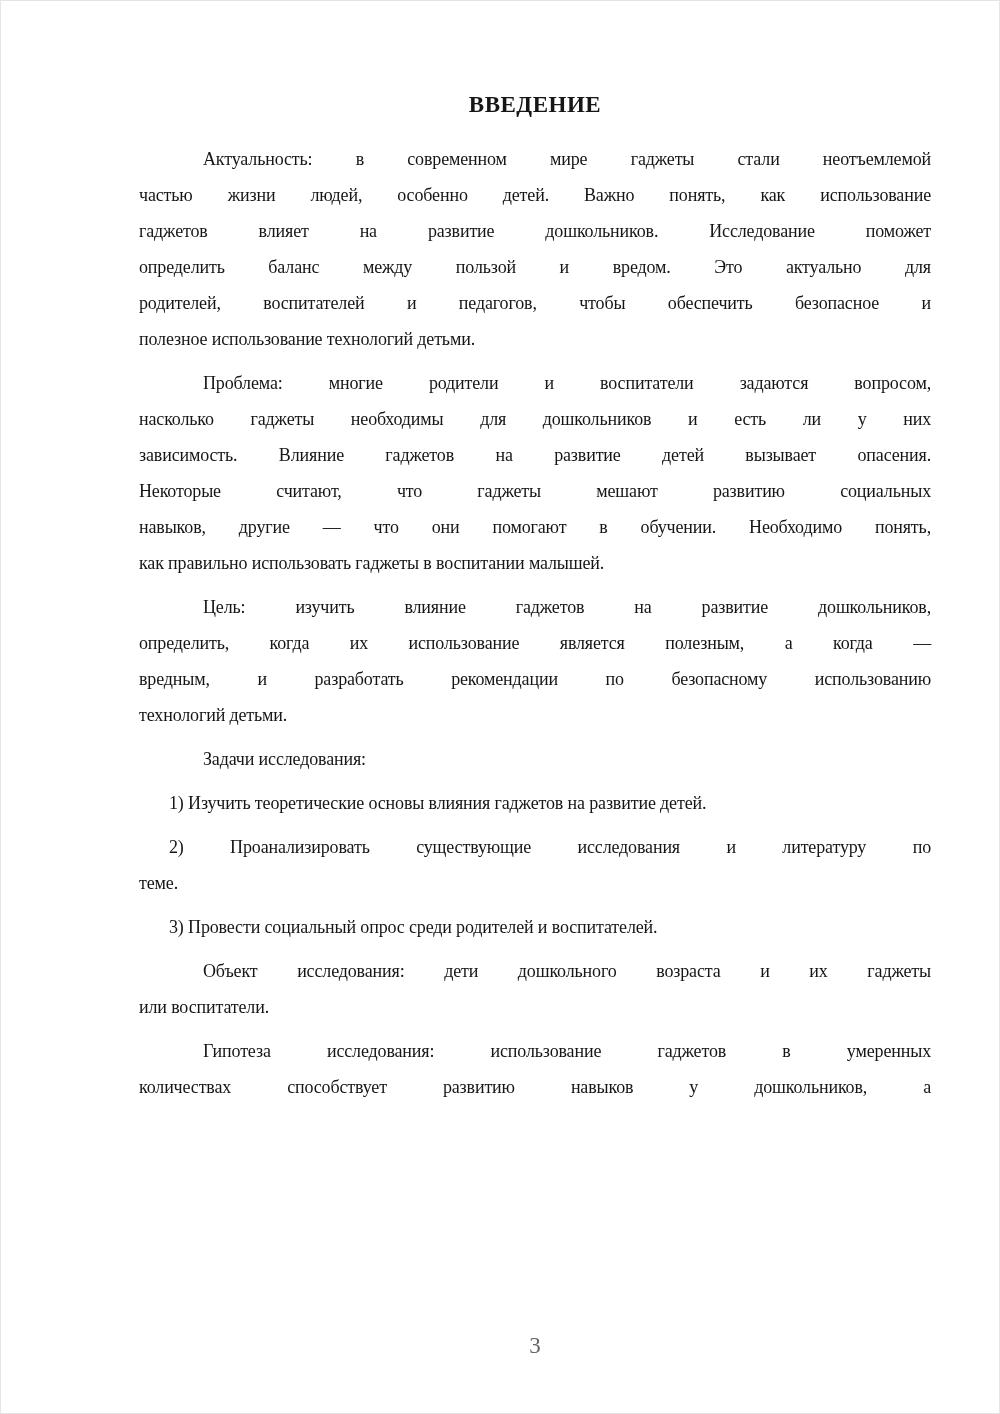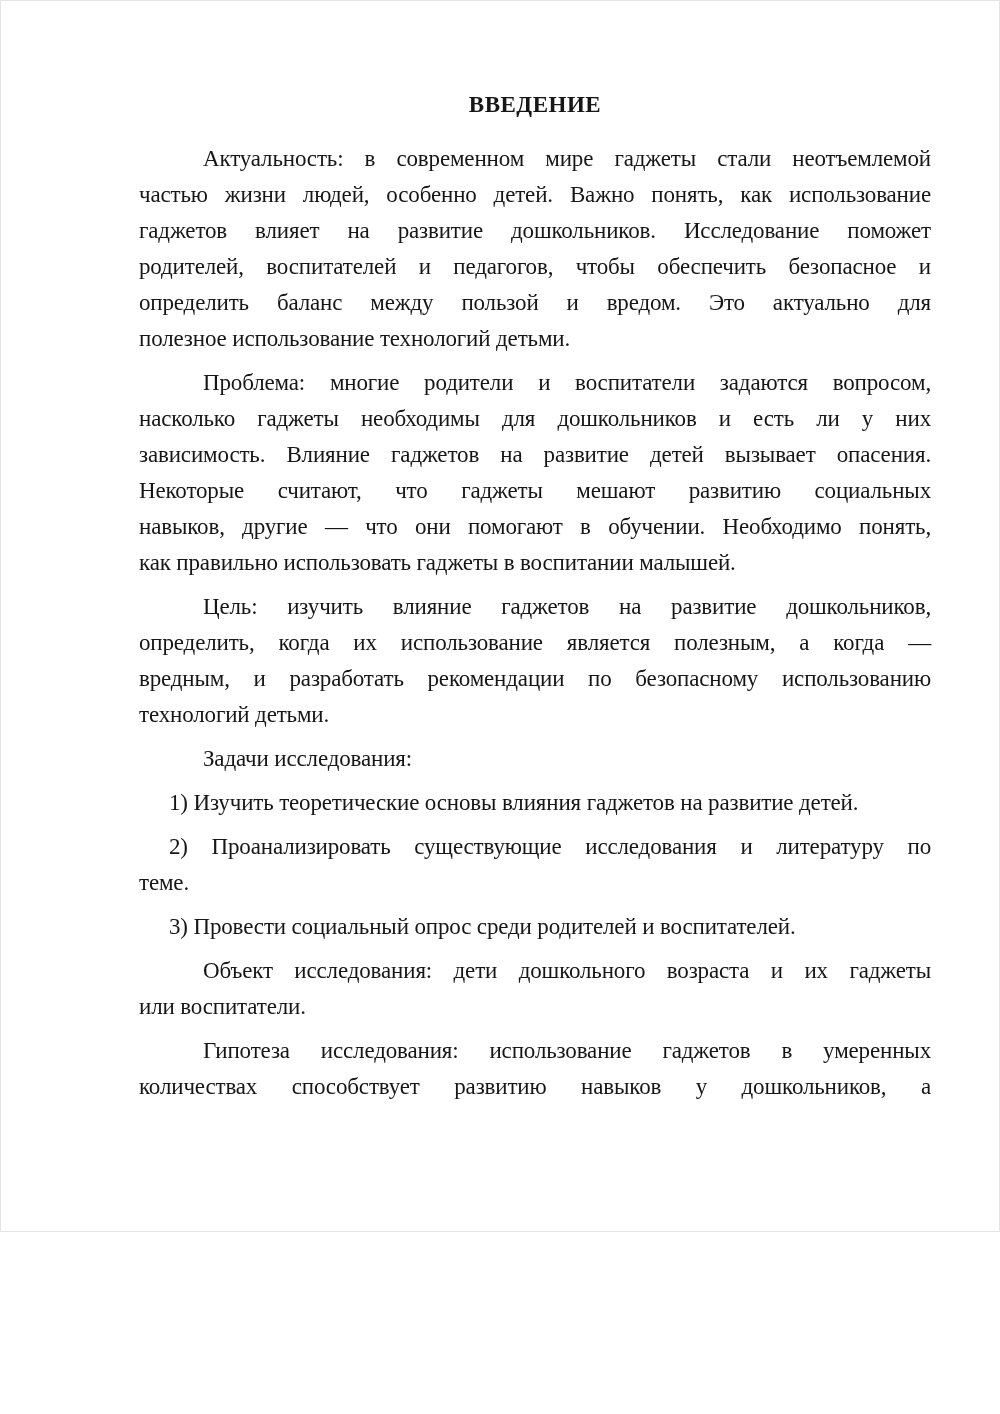--- a/index.html
+++ b/index.html
@@ -3,21 +3,21 @@
 <meta charset="utf-8">
 <style>
   html, body {
     margin: 0;
     padding: 0;
     background: #ffffff;
   }
   .page {
     position: relative;
     width: 1000px;
-    height: 1232px;
+    height: 1414px;
     background: #ffffff;
     box-sizing: border-box;
     border: 1px solid #e4e4e4;
     overflow: hidden;
     font-family: "Liberation Serif", "DejaVu Serif", serif;
     color: #161616;
   }
   .content {
     position: absolute;
     left: 138px;
@@ -29,21 +29,21 @@
     font-size: 23px;
     font-weight: bold;
     line-height: 36px;
     text-align: center;
     letter-spacing: 0.5px;
   }
   .para {
     margin: 0 0 8px 0;
   }
   .line {
-    font-size: 23px;
+    font-size: 18px;
     line-height: 36px;
     letter-spacing: -0.15px;
     text-align: left;
     white-space: normal;
   }
   .line.j {
     text-align: justify;
     text-align-last: justify;
   }
   .line.ind-body { padding-left: 64px; }
@@ -63,22 +63,22 @@
 <body>
 
 <div class="page">
   <div class="content">
     <h1 class="title">ВВЕДЕНИЕ</h1>
     <div id="paras">
         <div class="para">
           <div class="line j ind-body">Актуальность: в современном мире гаджеты стали неотъемлемой</div>
           <div class="line j">частью жизни людей, особенно детей. Важно понять, как использование</div>
           <div class="line j">гаджетов влияет на развитие дошкольников. Исследование поможет</div>
+          <div class="line j">определить баланс между пользой и вредом. Это актуально для</div>
           <div class="line j">родителей, воспитателей и педагогов, чтобы обеспечить безопасное и</div>
-          <div class="line j">определить баланс между пользой и вредом. Это актуально для</div>
           <div class="line">полезное использование технологий детьми.</div>
         </div>
         <div class="para">
           <div class="line j ind-body">Проблема: многие родители и воспитатели задаются вопросом,</div>
           <div class="line j">насколько гаджеты необходимы для дошкольников и есть ли у них</div>
           <div class="line j">зависимость. Влияние гаджетов на развитие детей вызывает опасения.</div>
           <div class="line j">Некоторые считают, что гаджеты мешают развитию социальных</div>
           <div class="line j">навыков, другие — что они помогают в обучении. Необходимо понять,</div>
           <div class="line">как правильно использовать гаджеты в воспитании малышей.</div>
         </div>

